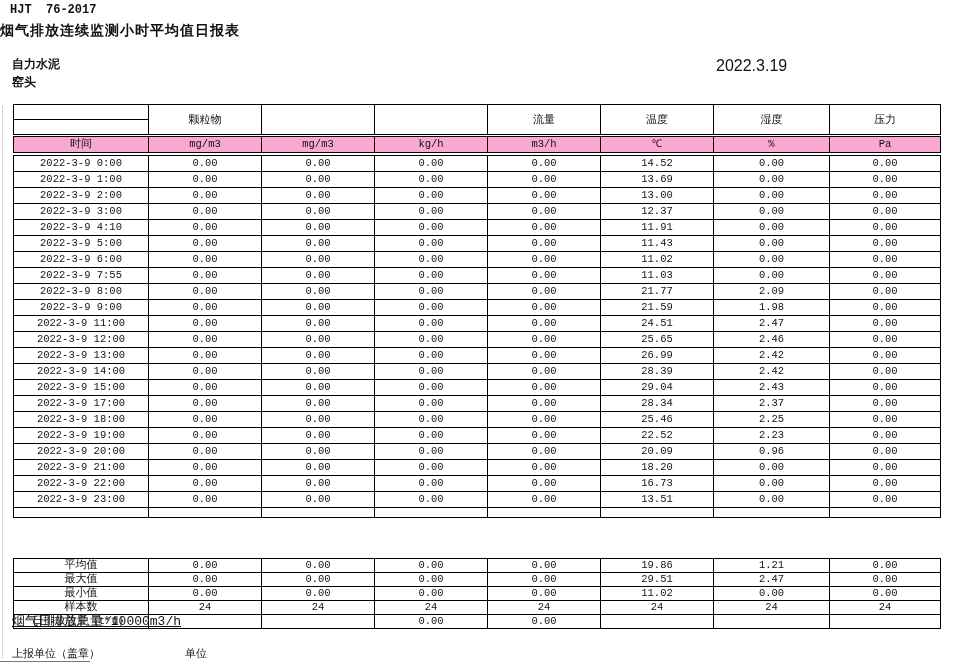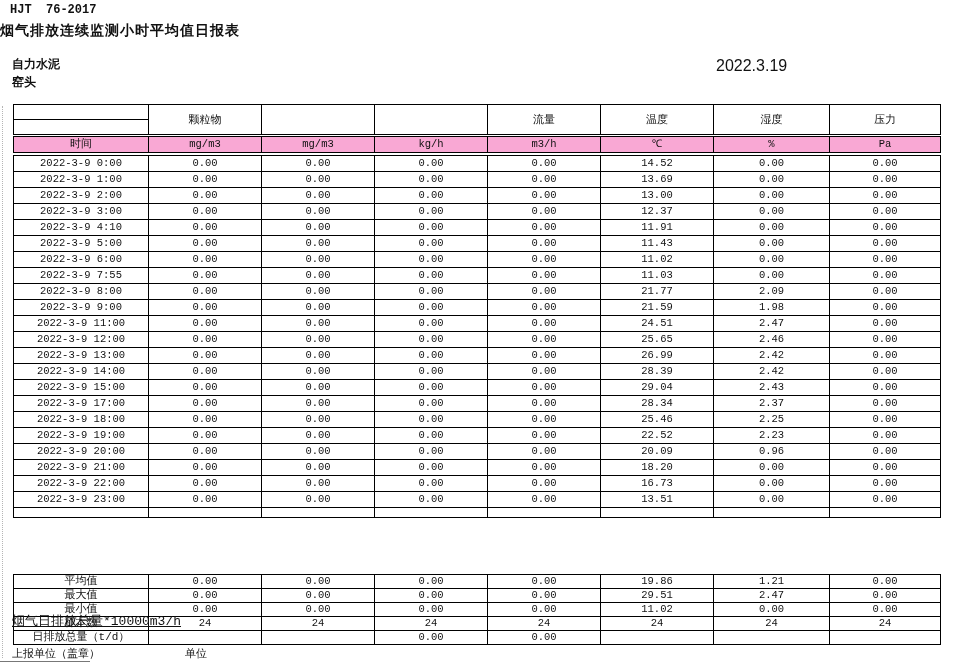--- a/index.html
+++ b/index.html
@@ -19,21 +19,21 @@
   table.rpt td{border:1px solid #000;text-align:center;vertical-align:middle;
       padding:0;overflow:hidden;white-space:nowrap;
       font-family:"Liberation Mono","DejaVu Sans Mono",monospace;font-size:10.5px;}
   #tbl-groups{top:104px;}
   #tbl-groups td{height:14px;line-height:14px;font-size:11px;margin-top:46px;}
   #tbl-units{top:136px;}
   #tbl-units td{height:15px;line-height:15px;background:#f9a8d4;font-size:10.5px;}
   #tbl-data{top:155px;}
   #tbl-data td{height:15px;line-height:15px;}
   #tbl-data tr.spacer-row td{height:9px;line-height:9px;}
-  #tbl-summary{top:558px;margin-top:16px;}
+  #tbl-summary{top:558px;}
   #tbl-summary td{height:13px;line-height:13px;}
   .c-label{font-size:11px !important;}
   .note1{position:absolute;left:12px;top:612px;font-size:13px;
          font-family:"Liberation Mono","DejaVu Sans Mono",monospace;text-decoration:underline;}
   .note2{position:absolute;left:12px;top:646px;font-size:11px;
          font-family:"Liberation Mono","DejaVu Sans Mono",monospace;}
   .note3{position:absolute;left:185px;top:646px;font-size:11px;
          font-family:"Liberation Mono","DejaVu Sans Mono",monospace;}
   .cut-line{position:absolute;left:0;top:661px;width:90px;height:0;border-top:1px solid #777;}
 </style>

